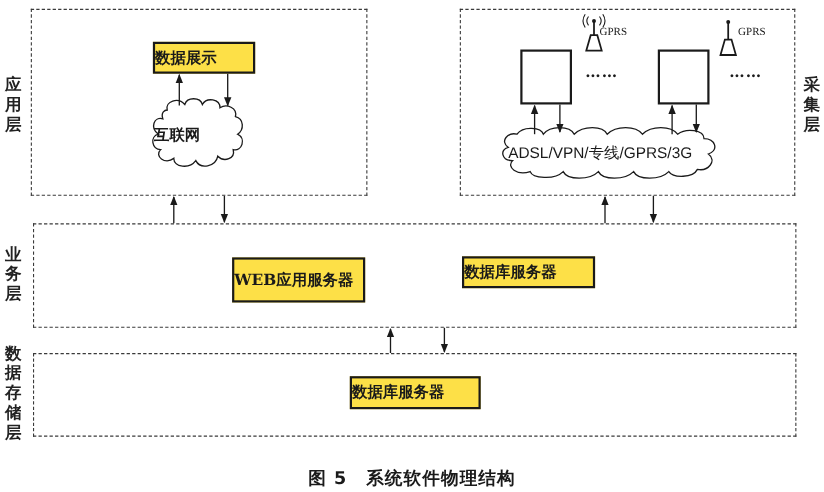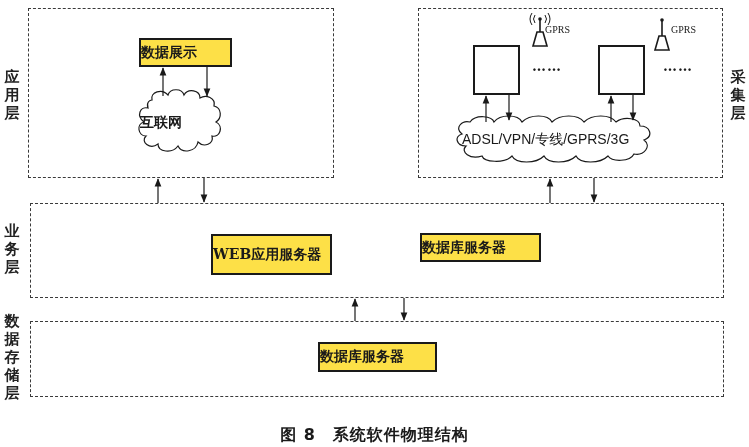--- a/index.html
+++ b/index.html
@@ -127,14 +127,14 @@
 </svg>
 
 <div class="cloud-text" style="left:140px;top:114px;width:80px;font-weight:bold;">
   <span>互联网</span>
 </div>
 <div class="cloud-text" style="left:462px;top:131px;width:186px;font-family:Liberation Sans, sans-serif;font-size:14px;">
   <span>ADSL/VPN/专线/GPRS/3G</span>
 </div>
 
 <div class="caption">
-  <span>图 8　系统软件物理结构</span>
+  <span>图 5　系统软件物理结构</span>
 </div>
 
 </body></html>

